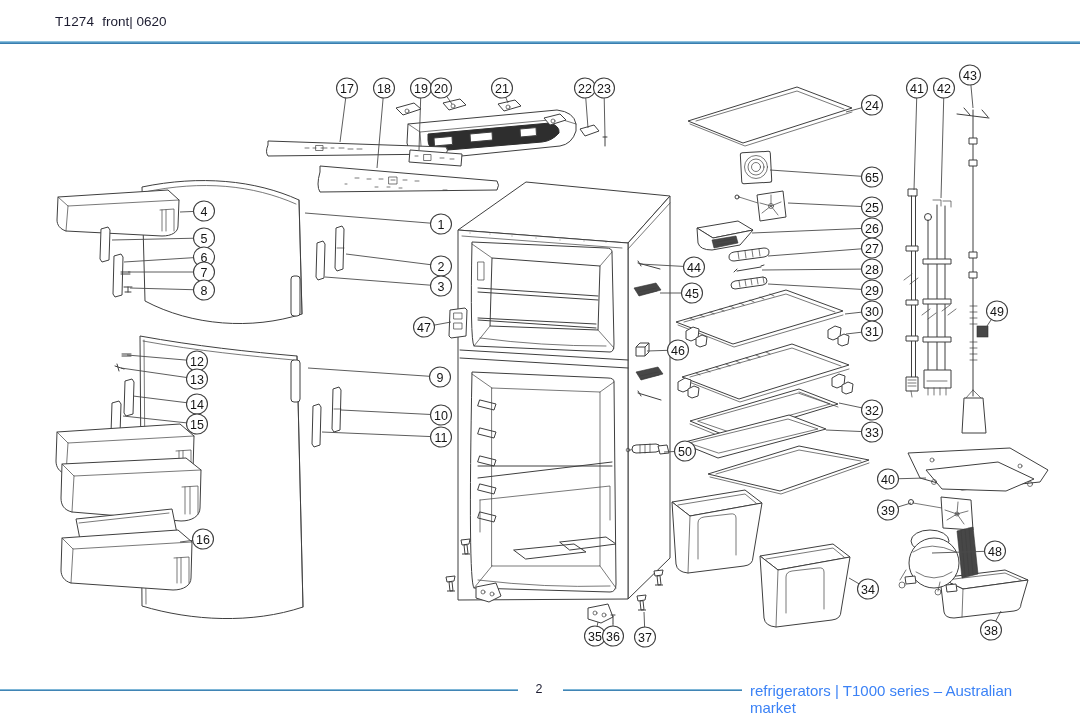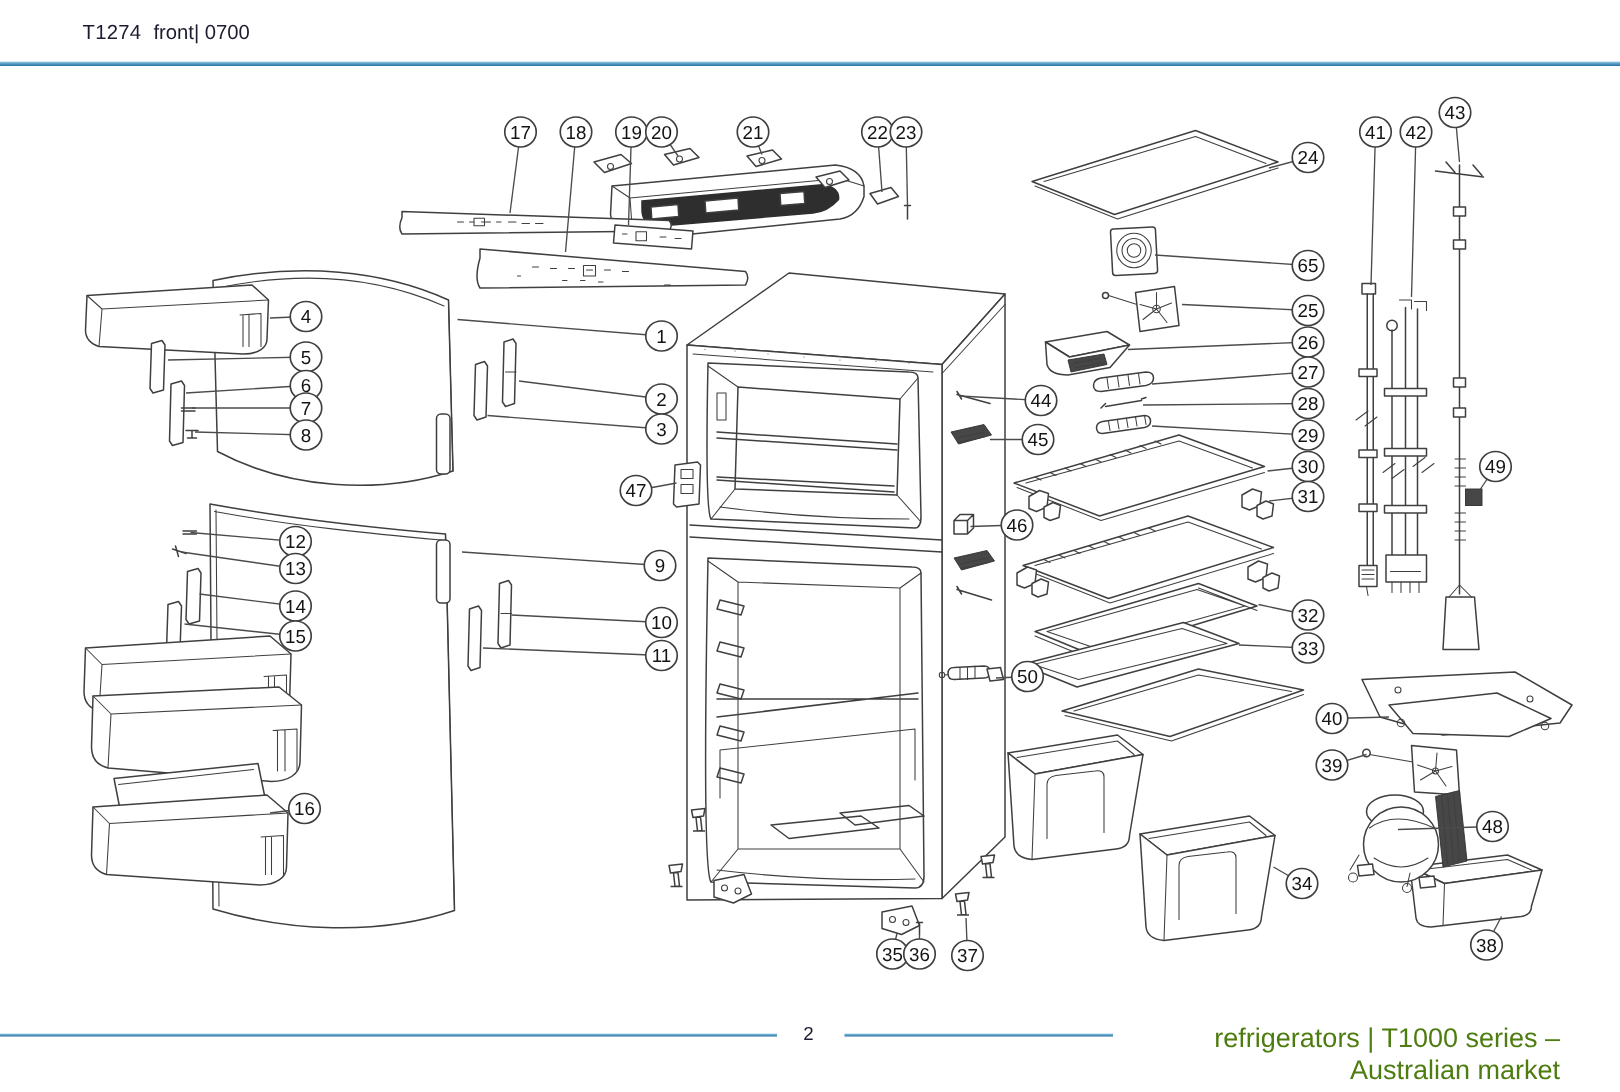--- a/index.html
+++ b/index.html
@@ -8,34 +8,34 @@
     font-family:"Liberation Sans",sans-serif;overflow:hidden;
   }
   .hdr{position:absolute;top:14px;left:55px;font-size:13.5px;color:#1c1c30;}
   .hdr .model{font-weight:normal;letter-spacing:.2px;}
   .hdr .view{margin-left:8px;font-weight:normal;}
   .rule{position:absolute;height:3px;background:linear-gradient(to bottom,#aad3e8 0%,#5b9fc9 45%,#2a6fa3 100%);}
   .rule-header{top:41px;left:0;width:1080px;}
   .rule-footer-left{top:689px;left:0;width:518px;height:2px;}
   .rule-footer-mid{top:689px;left:563px;width:179px;height:2px;}
   .pagenum{position:absolute;top:682px;left:527px;width:24px;text-align:center;font-size:12.5px;color:#1c1c30;}
-  .caption{position:absolute;top:682px;left:750px;width:290px;text-align:right;font-size:18px;color:#4d7c0f;}
+  .caption{position:absolute;top:682px;left:750px;width:290px;font-size:15px;color:#3b82f6;}
   svg{position:absolute;top:46px;left:0;}
   .ln{fill:none;stroke:#3f3f3f;stroke-width:1;stroke-linejoin:round;stroke-linecap:round;}
   .lnf{fill:#ffffff;stroke:#3f3f3f;stroke-width:1;stroke-linejoin:round;}
   .thin{stroke-width:.7;}
   .dk{fill:#474747;stroke:#303030;stroke-width:.6;}
   .callout-num{font-family:"Liberation Sans",sans-serif;font-size:12.5px;fill:#141414;}
   .leader{stroke:#4b4b4b;stroke-width:.9;fill:none;}
 </style>
 </head>
 <body>
 
 <div class="hdr">
-  <span class="model">T1274</span><span class="view">front| 0700</span>
+  <span class="model">T1274</span><span class="view">front| 0620</span>
 </div>
 <div class="rule rule-header"></div>
 
 <svg id="diagram" width="1080" height="640" viewBox="0 46 1080 640">
 
   <g>
     <path class="lnf" d="M408,124 L557,110 Q574,112 576,124 L576,131 Q572,144 560,146 L422,160 Q409,156 407,143 Z"></path>
     <path class="ln thin" d="M408,124 L420,132 L560,119 L576,124 M420,132 L422,160"></path>
     <path d="M428,134 L550,123 Q560,126 559,133 Q552,141 542,142 L436,151 Q428,148 428,140 Z" fill="#2e2e2e" stroke="#2e2e2e"></path>
     <path class="lnf" d="M434,138 l18,-1.6 l.5,8 l-18,1.6 Z M470,134 l22,-2 l.5,8 l-22,2 Z M520,129 l16,-1.4 l.5,8 l-16,1.4 Z"></path>

